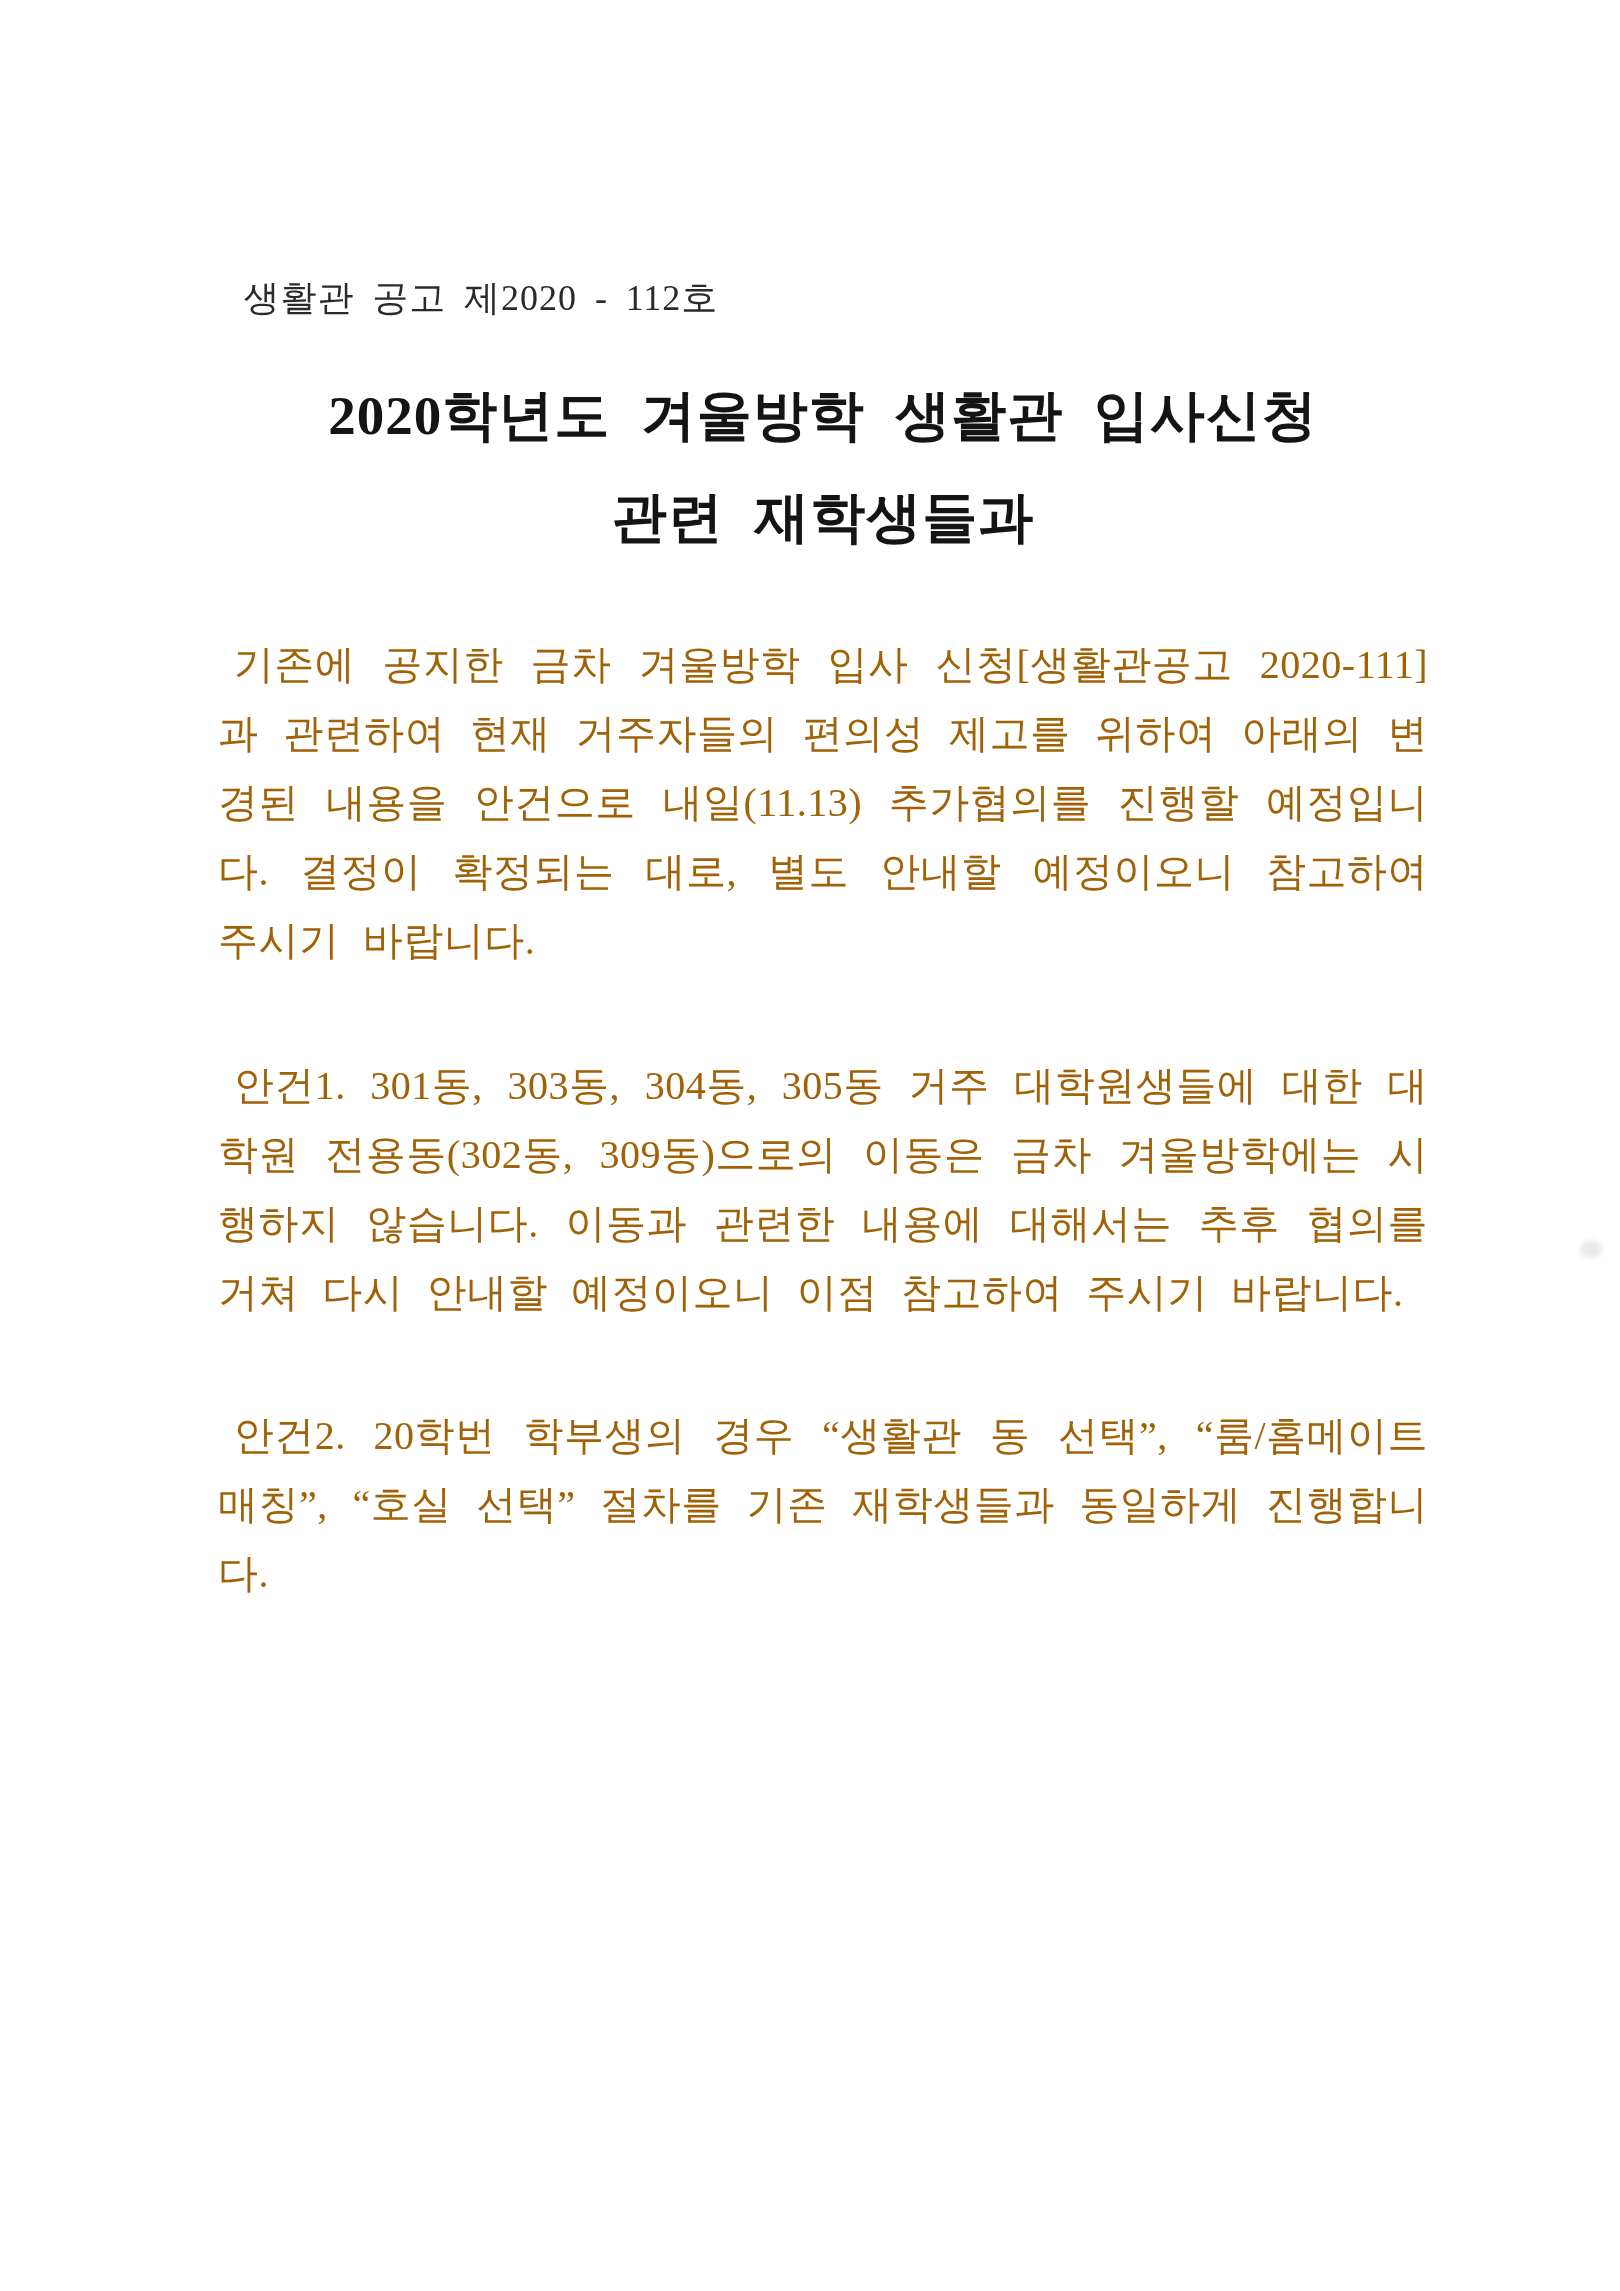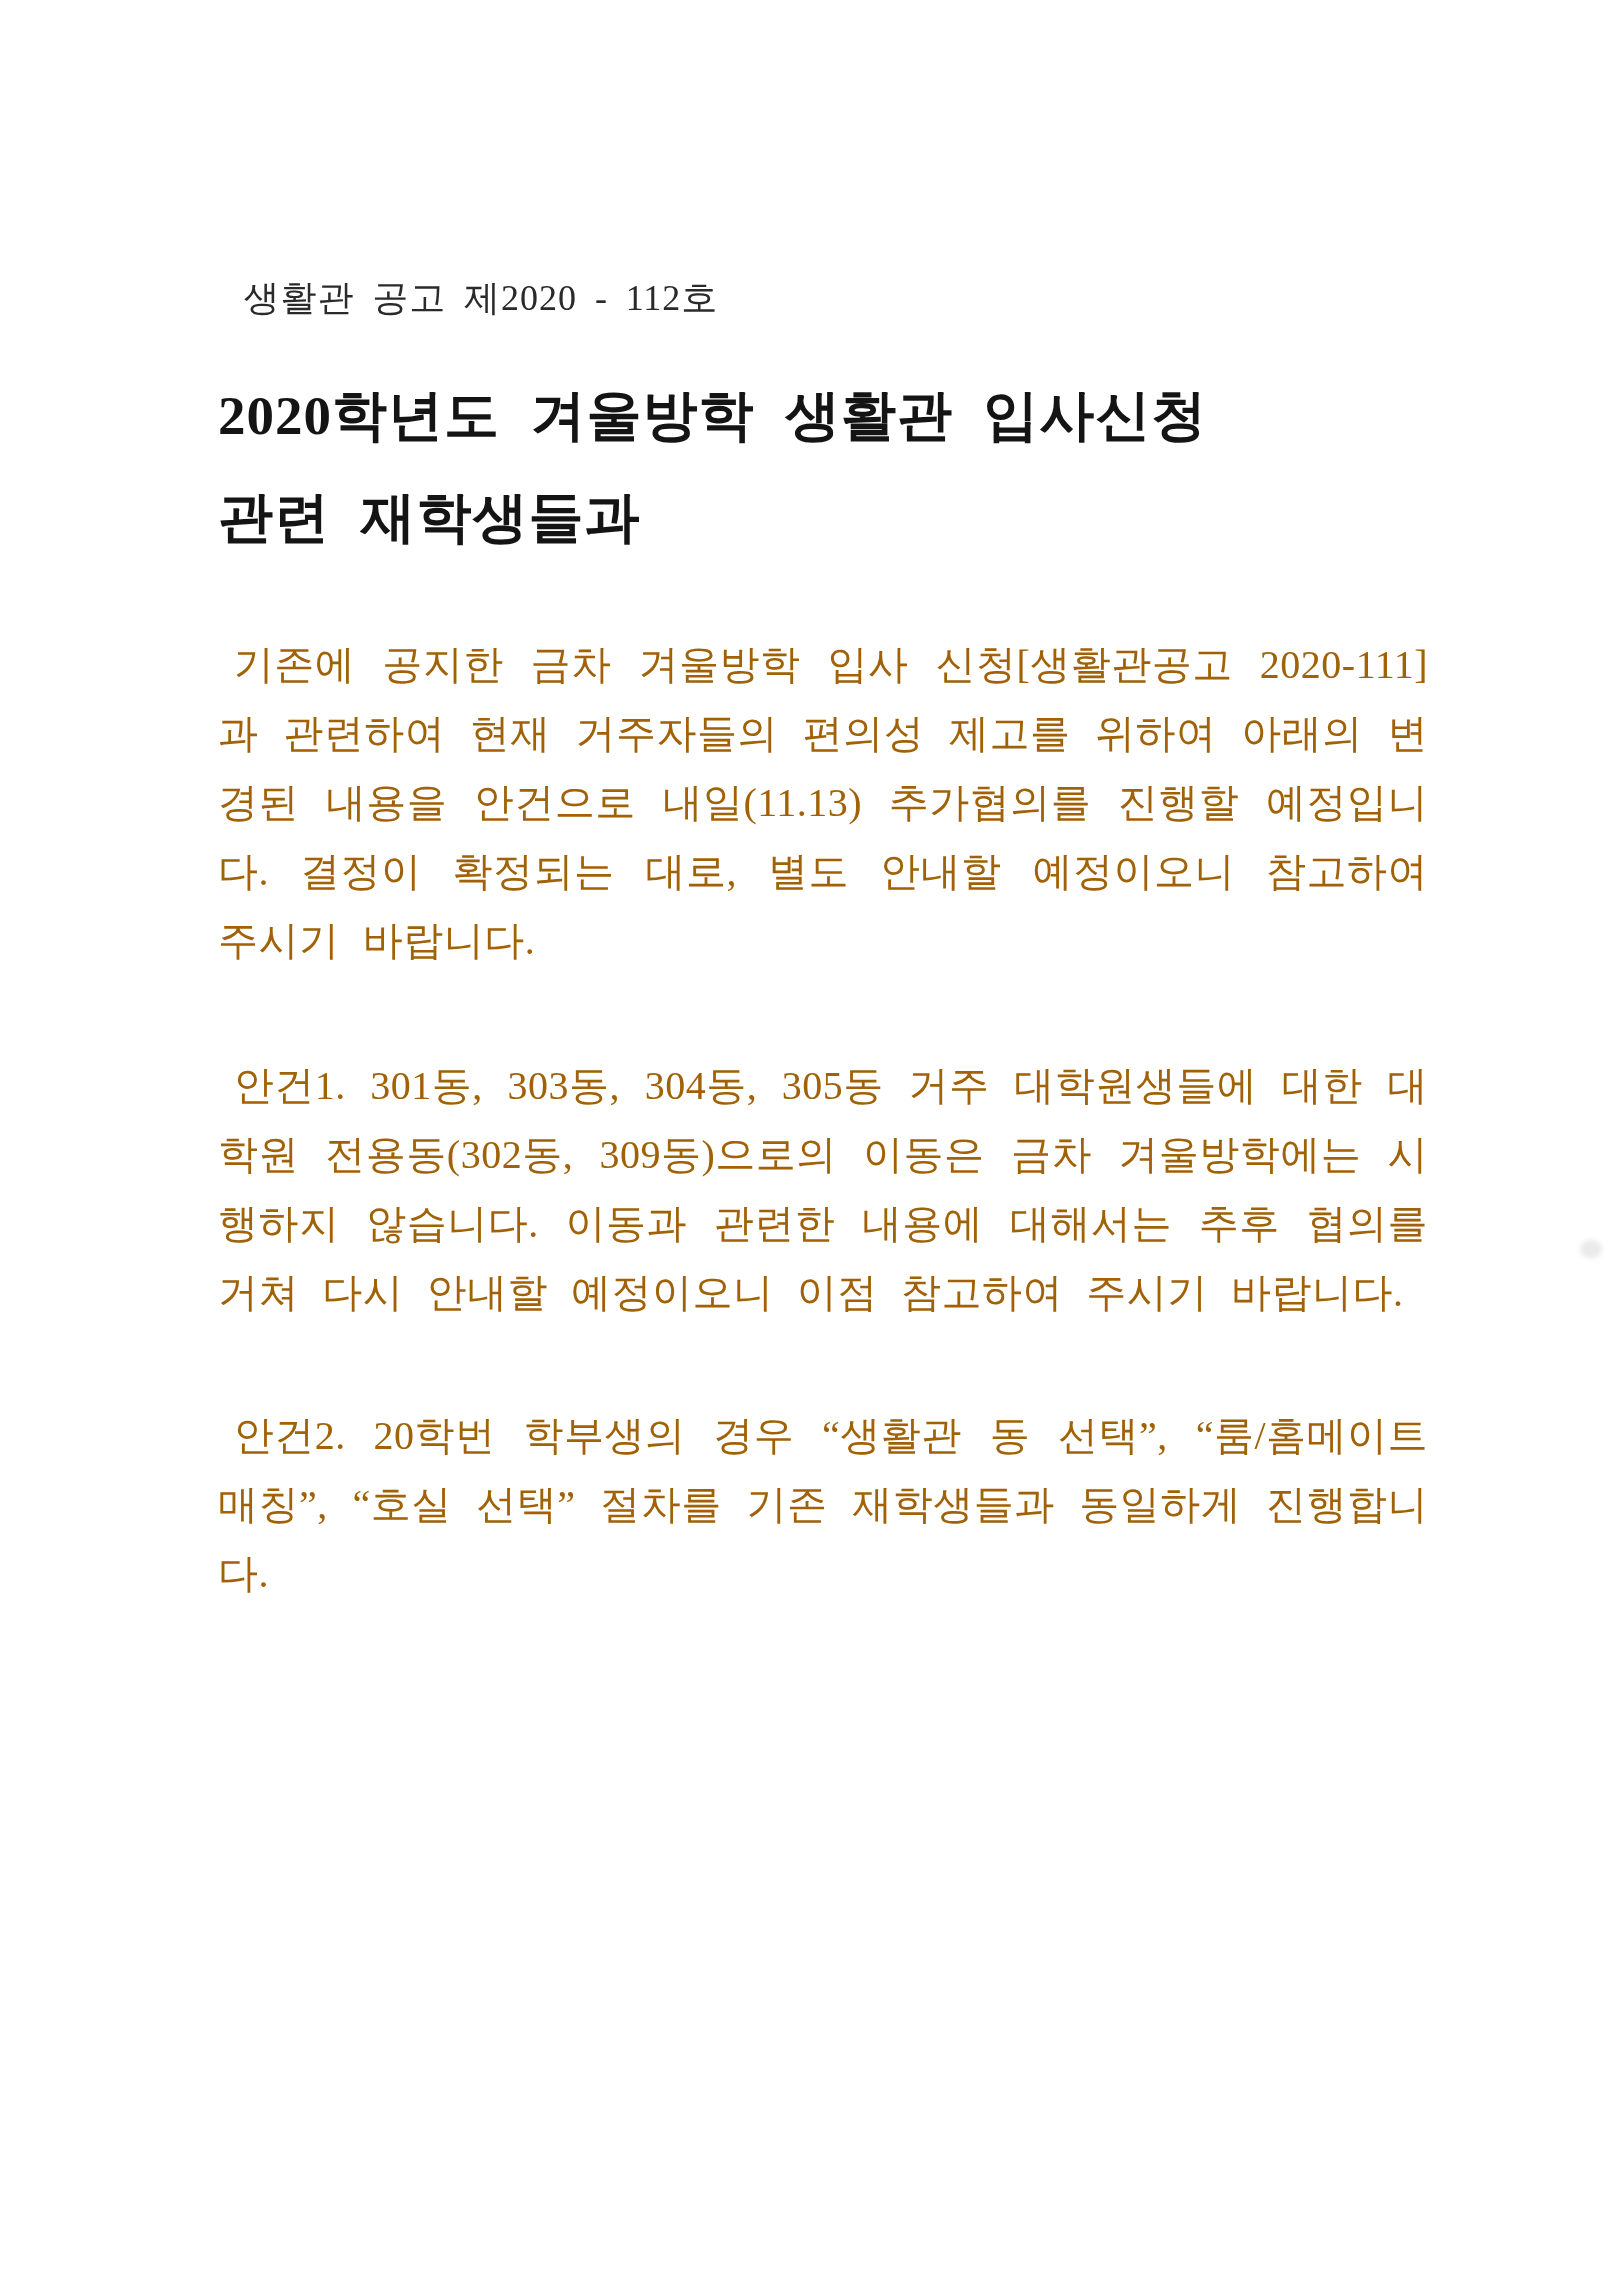--- a/index.html
+++ b/index.html
@@ -28,21 +28,21 @@
     font-size: 36px;
     line-height: 43px;
     letter-spacing: 1px;
     word-spacing: 7.8px;
     color: #2a2a2a;
   }
   .doc-title {
     margin-top: 45px;
     font-size: 55px;
     font-weight: bold;
-    text-align: left;
+    text-align: center;
     line-height: 102px;
     word-spacing: 15.7px;
     letter-spacing: 1px;
     color: #141414;
   }
   .para {
     margin: 0;
     font-size: 40px;
     line-height: 69px;
     text-align: justify;

